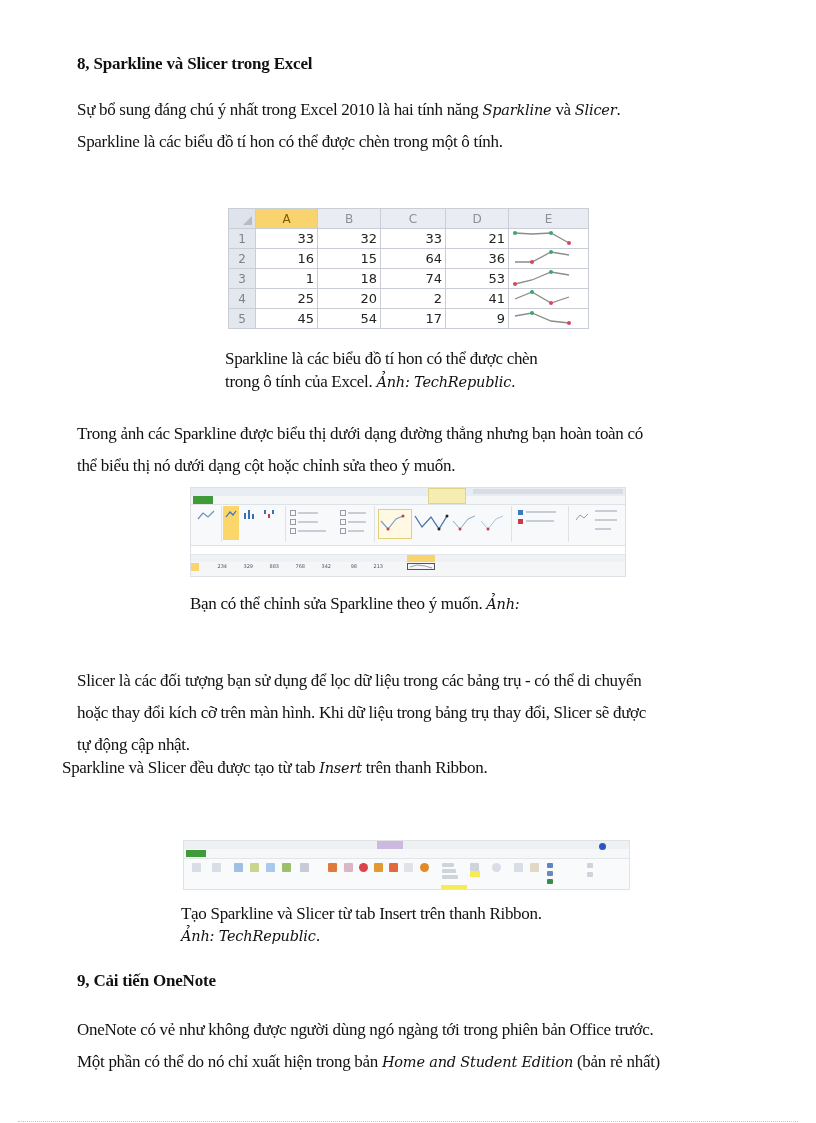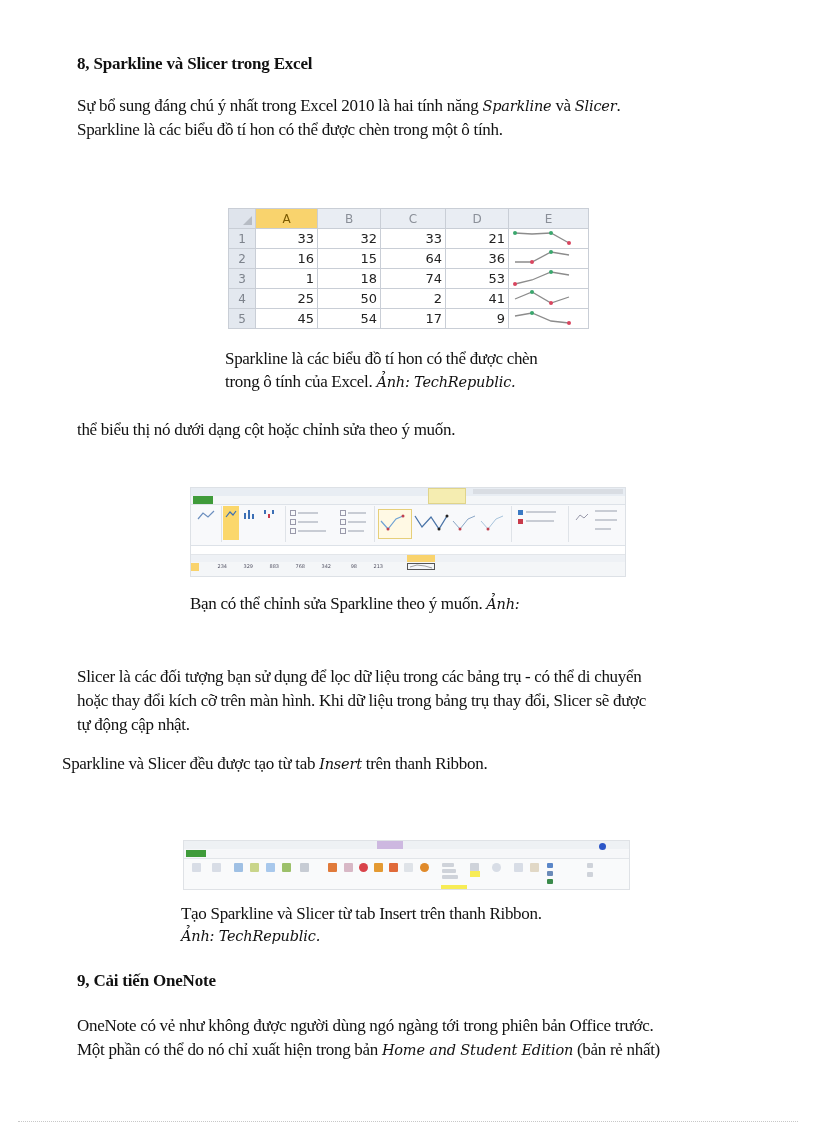--- a/index.html
+++ b/index.html
@@ -3,21 +3,21 @@
 <meta charset="utf-8">
 <style>
   html, body { margin: 0; padding: 0; background: #ffffff; }
   body {
     width: 816px; height: 1123px; position: relative; overflow: hidden;
     font-family: "Liberation Serif", "DejaVu Serif", serif;
     color: #111;
   }
   .abs { position: absolute; }
   .h { font-weight: bold; font-size: 17px; letter-spacing: -0.2px; }
-  .p { font-size: 17px; line-height: 24px; letter-spacing: -0.3px; }
+  .p { font-size: 17px; line-height: 32px; letter-spacing: -0.3px; }
   .cap { font-size: 17px; line-height: 23px; letter-spacing: -0.3px; }
   .it { font-family: "DejaVu Serif", serif; font-style: italic; font-size: 14.5px; letter-spacing: -0.2px; }
 
   
   .xl { position: absolute; left: 228px; top: 208px; border-collapse: collapse;
         font-family: "DejaVu Sans", sans-serif; font-size: 13px; color: #222; }
   .xl td { border: 1px solid #c9ced6; height: 20px; padding: 0 3px; text-align: right; box-sizing: border-box; }
   .xl .corner { width: 27px; background: #dfe4ec; position: relative; }
   .xl .corner::after { content: ""; position: absolute; right: 3px; bottom: 3px; width: 0; height: 0;
         border-left: 9px solid transparent; border-bottom: 9px solid #b7bcc4; }
@@ -119,21 +119,21 @@
       <svg width="78" height="19">
         <polyline points="6,15 23,11 42,3 60,6" fill="none" stroke="#8c8c8c" stroke-width="1.3"></polyline>
         <circle cx="6" cy="15" r="2" fill="#d9455f"></circle>
             <circle cx="42" cy="3" r="2" fill="#3aa76d"></circle>
       </svg>
     </td>
   </tr>
   <tr>
     <td class="rowh">4</td>
     <td>25</td>
-    <td>50</td>
+    <td>20</td>
     <td>2</td>
     <td>41</td>
     <td class="cE">
       <svg width="78" height="19">
         <polyline points="6,10 23,3 42,14 60,8" fill="none" stroke="#8c8c8c" stroke-width="1.3"></polyline>
         <circle cx="23" cy="3" r="2" fill="#3aa76d"></circle>
             <circle cx="42" cy="14" r="2" fill="#d9455f"></circle>
       </svg>
     </td>
   </tr>
@@ -153,20 +153,21 @@
   </tr>
 </tbody>
   </table>
 
 <div class="abs cap" style="left:225px; top:347px;">
   <div>Sparkline là các biểu đồ tí hon có thể được chèn</div>
   <div><span>trong ô tính của Excel. </span><span class="it">Ảnh: TechRepublic.</span></div>
 </div>
 
 <div class="abs p" style="left:77px; top:418px; width:700px;">
+  <div>Trong ảnh các Sparkline được biểu thị dưới dạng đường thẳng nhưng bạn hoàn toàn có</div>
   <div>thể biểu thị nó dưới dạng cột hoặc chỉnh sửa theo ý muốn.</div>
 </div>
 
 <div class="rib1">
   <div class="qat"></div>
   <div class="title"></div>
   <div class="ctx"></div>
   <div class="file"></div>
   <div class="body"></div>
   <div class="gline" style="left:30px"></div>

